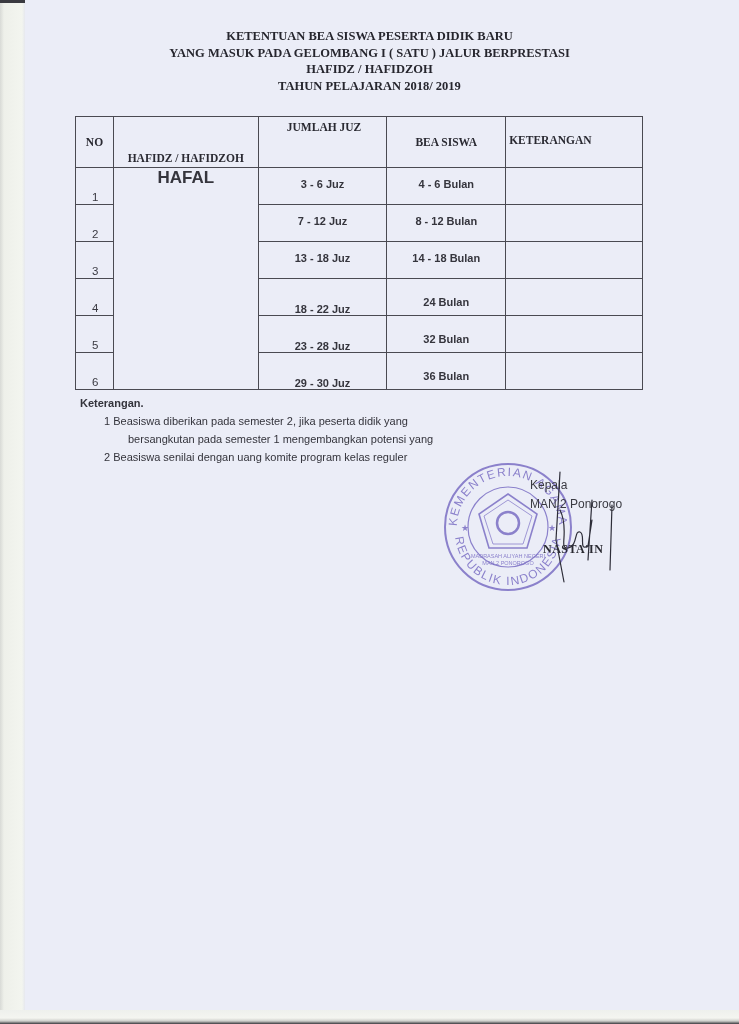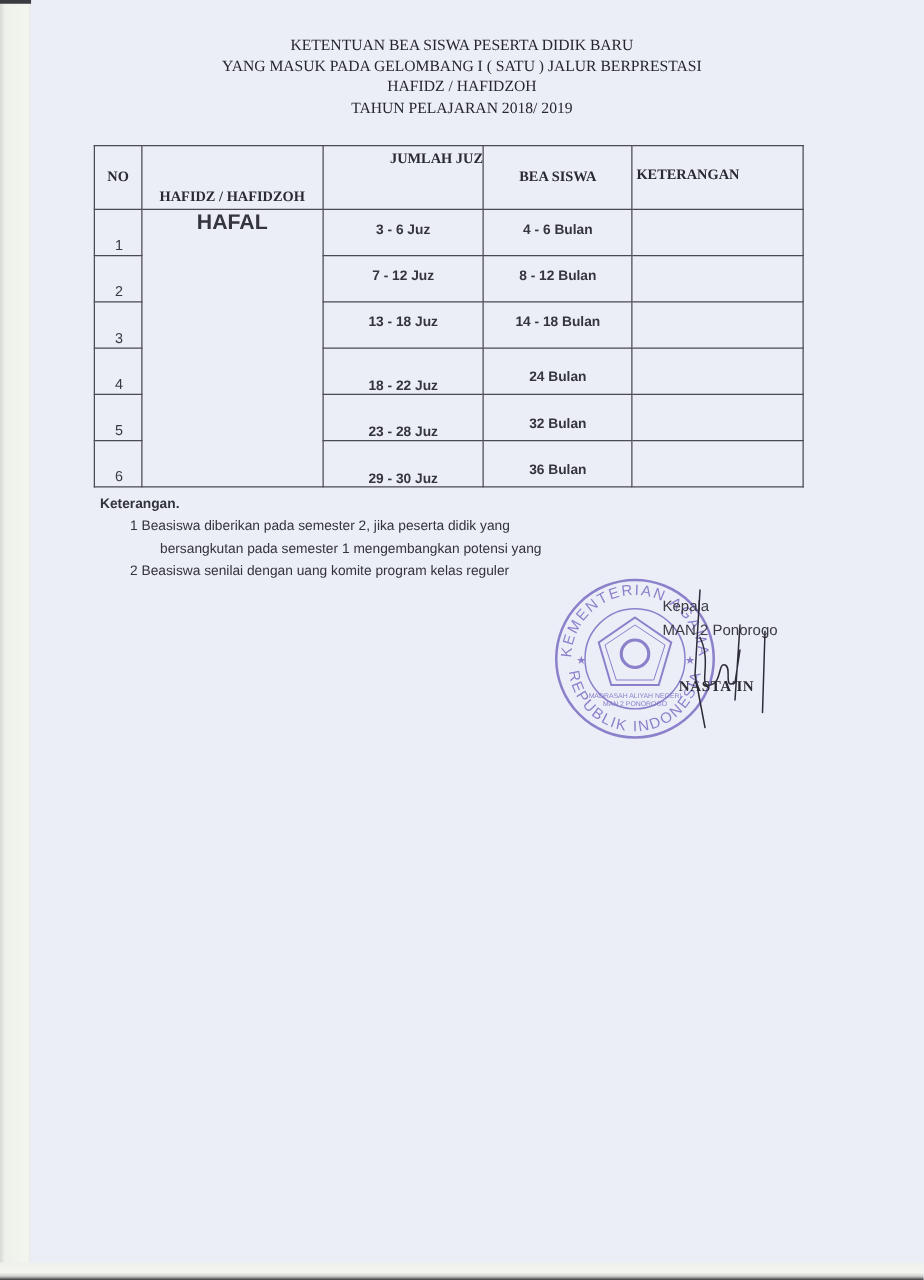--- a/index.html
+++ b/index.html
@@ -19,41 +19,41 @@
     .scan-edge-bottom {
       position: absolute; left: 0; bottom: 0; width: 739px; height: 14px;
       background: linear-gradient(to bottom, #eef0ec 0px, #f4f5f0 8px, #cfd0cc 11px, #3a3a3e 14px);
     }
     .page {
       position: absolute; left: 25px; top: 0; width: 714px; height: 1010px;
       background: #ebedf7;
     }
     .title-block {
       position: absolute; left: 0; top: 28px; width: 739px; text-align: center;
-      font-family: "Liberation Serif", serif; font-weight: normal; font-size: 12.5px;
+      font-family: "Liberation Serif", serif; font-weight: bold; font-size: 12.5px;
       line-height: 16.5px; color: #26262e;
     }
     .title-block div { white-space: nowrap; }
     table.grid {
       position: absolute; left: 75px; top: 116px;
       border-collapse: collapse; width: 568px;
     }
     table.grid td, table.grid th {
       border: 1.5px solid #4a4a52; padding: 0; vertical-align: top;
     }
     th { font-family: "Liberation Serif", serif; font-weight: bold; font-size: 11.5px; color: #2a2a32; }
     .col-no { width: 38px; }
     .col-hf { width: 145px; }
     .col-jz { width: 129px; }
     .col-bs { width: 119px; }
     .col-kt { width: 137px; }
     tr.head th { height: 33px; }
     tr.head th.no { vertical-align: middle; text-align: center; padding-top: 0; }
     tr.head th.hf { vertical-align: bottom; text-align: center; padding-bottom: 3px; }
-    tr.head th.jz { vertical-align: top; text-align: right; padding: 4px 0 0 3px; }
+    tr.head th.jz { vertical-align: top; text-align: center; padding: 4px 0 0 3px; }
     tr.head th.bs { vertical-align: middle; text-align: center; }
     tr.head th.kt { vertical-align: top; text-align: left; padding: 17px 0 0 3px; }
     tr.row td { height: 36px; position: relative; }
     td.no-cell { font-family: "Liberation Sans", sans-serif; font-size: 11.5px; color: #3a3a42; }
     td.no-cell span { position: absolute; left: 16px; bottom: 1px; }
     td.hafal-cell { vertical-align: middle; text-align: center; font-weight: bold; font-size: 17px; color: #35353d; }
     td.val { font-weight: bold; font-size: 11px; color: #35353d; text-align: center; border-radius: 16px; }
     td.val span { position: absolute; left: 0; right: 0; }
     .top span { top: 10px; }
     .bottom span { bottom: 0px; }

